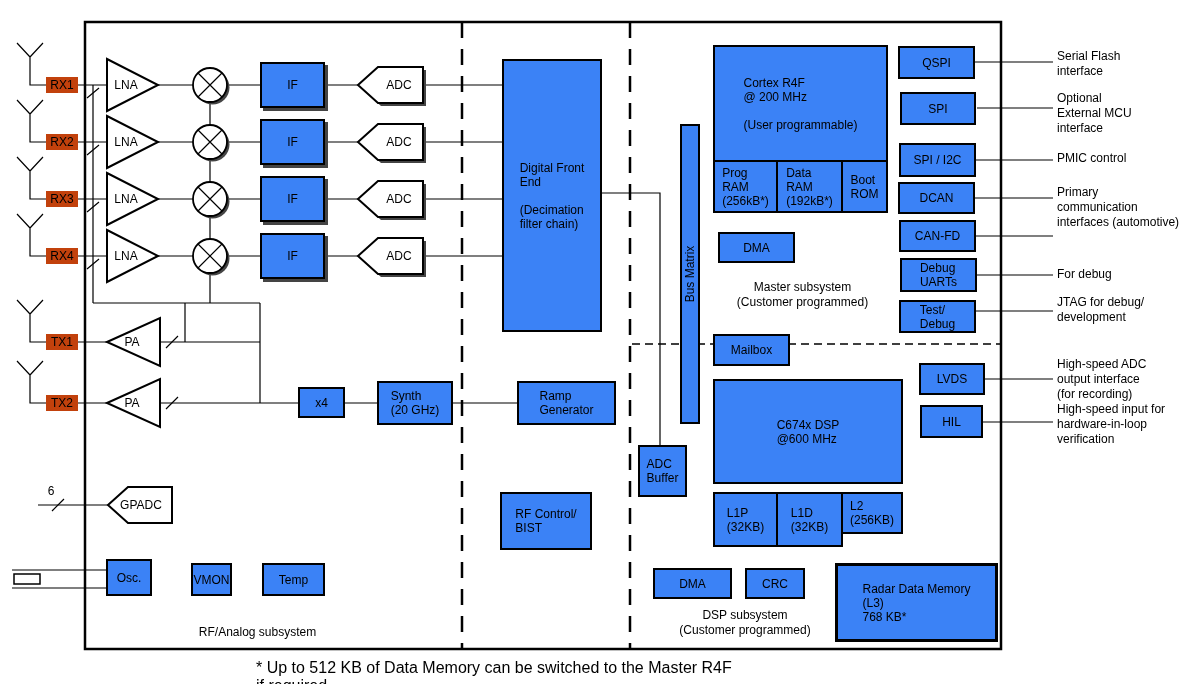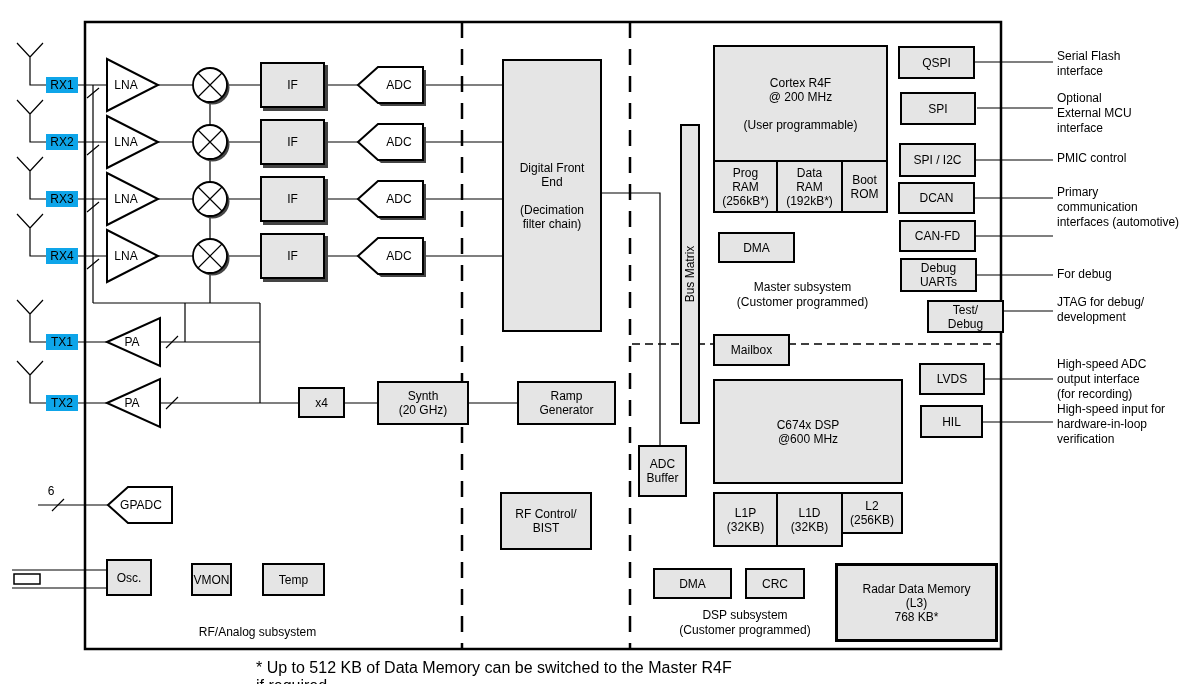--- a/index.html
+++ b/index.html
@@ -1,26 +1,26 @@
 <!DOCTYPE html>
 <html><head>
 <meta charset="utf-8">
 <style>
   html,body { margin:0; padding:0; background:#fff; }
   body { font-family:"Liberation Sans", sans-serif; color:#000; }
   #stage { position:relative; width:1196px; height:684px; background:#fff; overflow:hidden; }
   #wires { position:absolute; left:0; top:0; }
-  .box { position:absolute; box-sizing:border-box; border:2px solid #000; background:#e5e5e5;
-         display:flex; align-items:center; justify-content:center; text-align:center;
+  .box { position:absolute; box-sizing:border-box; border:2px solid #000; background:#3b82f6;
+         display:flex; align-items:center; justify-content:center; text-align:left;
          font-size:12px; line-height:14px; white-space:pre-line; }
   .thickbox { border-width:3px; }
   .shadowed { box-shadow:3px 3px 0 #444; }
   .lbl { position:absolute; font-size:12px; line-height:14px; display:flex; align-items:center;
          justify-content:center; text-align:center; white-space:pre-line; }
-  .bg { background:#0ea5e9; }
+  .bg { background:#c2410c; }
   .vbox span { transform:rotate(-90deg); white-space:nowrap; }
   .annot { position:absolute; left:1057px; width:145px; font-size:12px; line-height:15px;
            white-space:pre-line; text-align:left; }
   .region { position:absolute; font-size:12px; line-height:15px; text-align:center; white-space:pre-line; }
   .footnote { position:absolute; font-size:16px; }
 </style>
 </head>
 <body>
 
 <div id="stage">
@@ -130,21 +130,21 @@
 <div class="box shadowed" style="left:260px;top:119px;width:65px;height:46px">IF</div>
 <div class="box shadowed" style="left:260px;top:176px;width:65px;height:46px">IF</div>
 <div class="box shadowed" style="left:260px;top:233px;width:65px;height:46px">IF</div>
 
 <div class="lbl" style="left:376px;top:77px;width:46px;height:16px">ADC</div>
 <div class="lbl" style="left:376px;top:134px;width:46px;height:16px">ADC</div>
 <div class="lbl" style="left:376px;top:191px;width:46px;height:16px">ADC</div>
 <div class="lbl" style="left:376px;top:248px;width:46px;height:16px">ADC</div>
 
 <div class="box" style="left:298px;top:387px;width:47px;height:31px">x4</div>
-<div class="box" style="left:377px;top:381px;width:92px;height:44px">Synth
+<div class="box" style="left:377px;top:381px;width:76px;height:44px">Synth
 (20 GHz)</div>
 <div class="box" style="left:517px;top:381px;width:99px;height:44px">Ramp
 Generator</div>
 <div class="box" style="left:500px;top:492px;width:92px;height:58px">RF Control/
 BIST</div>
 
 <div class="lbl" style="left:44px;top:484px;width:14px;height:14px">6</div>
 <div class="lbl" style="left:114px;top:497px;width:54px;height:16px">GPADC</div>
 
 <div class="box" style="left:106px;top:559px;width:46px;height:37px">Osc.</div>
@@ -195,21 +195,21 @@
 <div class="region" style="left:660px;top:608px;width:170px">DSP subsystem
 (Customer programmed)</div>
 
 <div class="box" style="left:898px;top:46px;width:77px;height:33px">QSPI</div>
 <div class="box" style="left:900px;top:92px;width:76px;height:33px">SPI</div>
 <div class="box" style="left:899px;top:143px;width:77px;height:34px">SPI / I2C</div>
 <div class="box" style="left:898px;top:182px;width:77px;height:32px">DCAN</div>
 <div class="box" style="left:899px;top:220px;width:77px;height:32px">CAN-FD</div>
 <div class="box" style="left:900px;top:258px;width:77px;height:34px">Debug
 UARTs</div>
-<div class="box" style="left:927px;top:300px;width:77px;height:33px">Test/
+<div class="box" style="left:899px;top:300px;width:77px;height:33px">Test/
 Debug</div>
 <div class="box" style="left:919px;top:363px;width:66px;height:32px">LVDS</div>
 <div class="box" style="left:920px;top:405px;width:63px;height:33px">HIL</div>
 
 <div class="annot" style="top:49px">Serial Flash
 interface</div>
 <div class="annot" style="top:91px">Optional
 External MCU
 interface</div>
 <div class="annot" style="top:151px">PMIC control</div>

